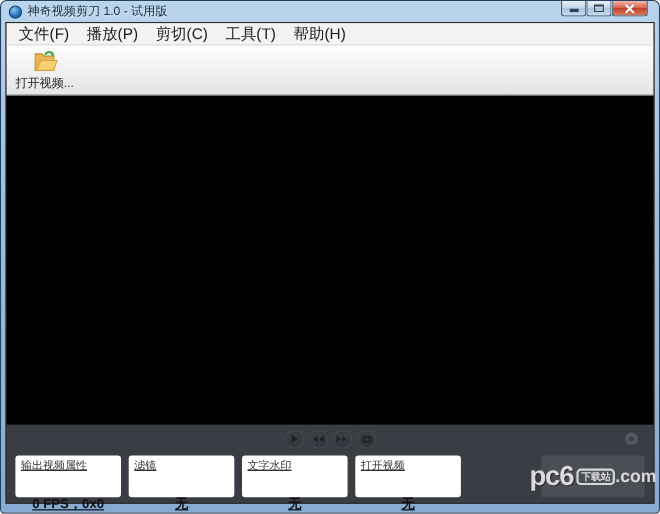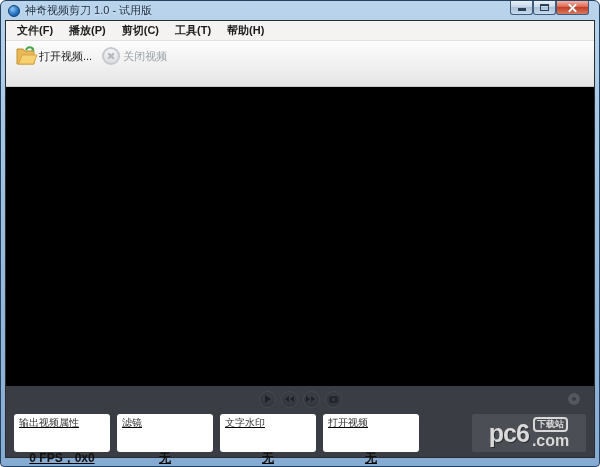--- a/index.html
+++ b/index.html
@@ -55,31 +55,31 @@
     position:absolute; top:19px; left:4px; right:4px; bottom:8px;
     background:#3a3d43; border:1px solid #2a2c30;
     display:flex; flex-direction:column;
   }
 
   
   .menubar {
     height:20px; background:#f4f3f1; border-bottom:1px solid #e2e1df;
     display:flex; align-items:center; padding-left:3px; flex:0 0 auto;
   }
-  .menu-item { font-size:11px; color:#1b1b1b; padding:16px 8px; white-space:nowrap;font-weight:bold; }
+  .menu-item { font-size:14px; color:#1b1b1b; padding:16px 8px; white-space:nowrap; }
 
   
   .toolbar {
     height:46px; background:linear-gradient(#fdfdfd, #eceuec 60%, #e5e5e5);
     background:linear-gradient(#fdfdfd, #e5e5e5);
     border-bottom:1px solid #c9c9c9;
     display:flex; align-items:flex-start; padding:3px 0 0 4px; flex:0 0 auto;
   }
   .tool-btn {
-    min-width:52px; padding:1px 4px; display:flex; flex-direction:row;
+    min-width:52px; padding:1px 4px; display:flex; flex-direction:column;
     align-items:center; gap:1px;
   }
   .tool-btn .t-label { font-size:11px; color:#222; white-space:nowrap; }
   .tool-btn.disabled .t-label { color:#9aa0a7; }
   .icon-open-folder { width:24px; height:22px; display:block; }
   .icon-close-video {
     position:relative; width:18px; height:18px; margin:2px;
     border-radius:50%; border:2px solid #c6c9cd;
     background:linear-gradient(#f4f5f6, #dcdee1);
   }
@@ -121,29 +121,29 @@
   }
   .sbox {
     width:96px; height:38px; background:#fff; border-radius:3px;
     padding:2px 5px; flex:0 0 auto;
   }
   .sbox .s-label { font-size:10px; color:#333; }
   .sbox .s-value { text-align:center; font-weight:bold; font-size:12px; color:#111; margin-top:20px; }
 
   
   .pc6-box {
-    position:absolute; right:8px; top:2px; width:114px; height:38px;
+    position:absolute; right:8px; top:2px; width:94px; height:38px;
     background:#4b4e55; border-radius:2px;
     display:flex; align-items:center; justify-content:center; gap:3px;
   }
   .pc6-brand {
     font-size:25px; font-weight:800; color:#dadada; letter-spacing:-1px;
     text-shadow:1px 1px 0 #2a2c30; line-height:1;
   }
-  .pc6-col { display:flex; flex-direction:column; align-items:center; }
+  .pc6-col { display:flex; align-items:center; }
   .pc6-badge {
     border:2px solid #d8d8d8; border-radius:4px; color:#d8d8d8;
     font-size:9px; font-weight:bold; padding:0 2px; line-height:11px; white-space:nowrap;
   }
   .pc6-suffix { font-size:16px; font-weight:800; color:#d8d8d8; line-height:1; margin-top:1px; }
 </style>
 </head>
 <body>
 
 <div class="window">
@@ -180,27 +180,20 @@
     <div class="toolbar">
       <div class="tool-btn">
         <svg class="icon-open-folder" viewBox="0 0 24 22">
           <path d="M3 7 L3 19 L20 19 L20 6 L11 6 L9 4 L3 4 Z" fill="#e9b757" stroke="#c1922e" stroke-width="1"></path>
           <path d="M4.5 19 L8 10 L23 10 L19.5 19 Z" fill="#f6d172" stroke="#d8a63e" stroke-width="1"></path>
           <path d="M12 5 C13.5 1.5 18 1.5 19 4.5" fill="none" stroke="#46a94c" stroke-width="2"></path>
           <path d="M17 5.5 L20.5 5.8 L19.3 2.6 Z" fill="#46a94c"></path>
         </svg>
         <span class="t-label">打开视频...</span>
       </div>
-      <div class="tool-btn disabled">
-        <span class="icon-close-video">
-            <i></i>
-            <i></i>
-          </span>
-        <span class="t-label">关闭视频</span>
-      </div>
     </div>
 
     <div class="video-area"></div>
 
     <div class="controls">
       <div class="pbtn">
           <span class="sh-play"></span>
         </div>
       <div class="pbtn">
           <span class="sh-rew">

